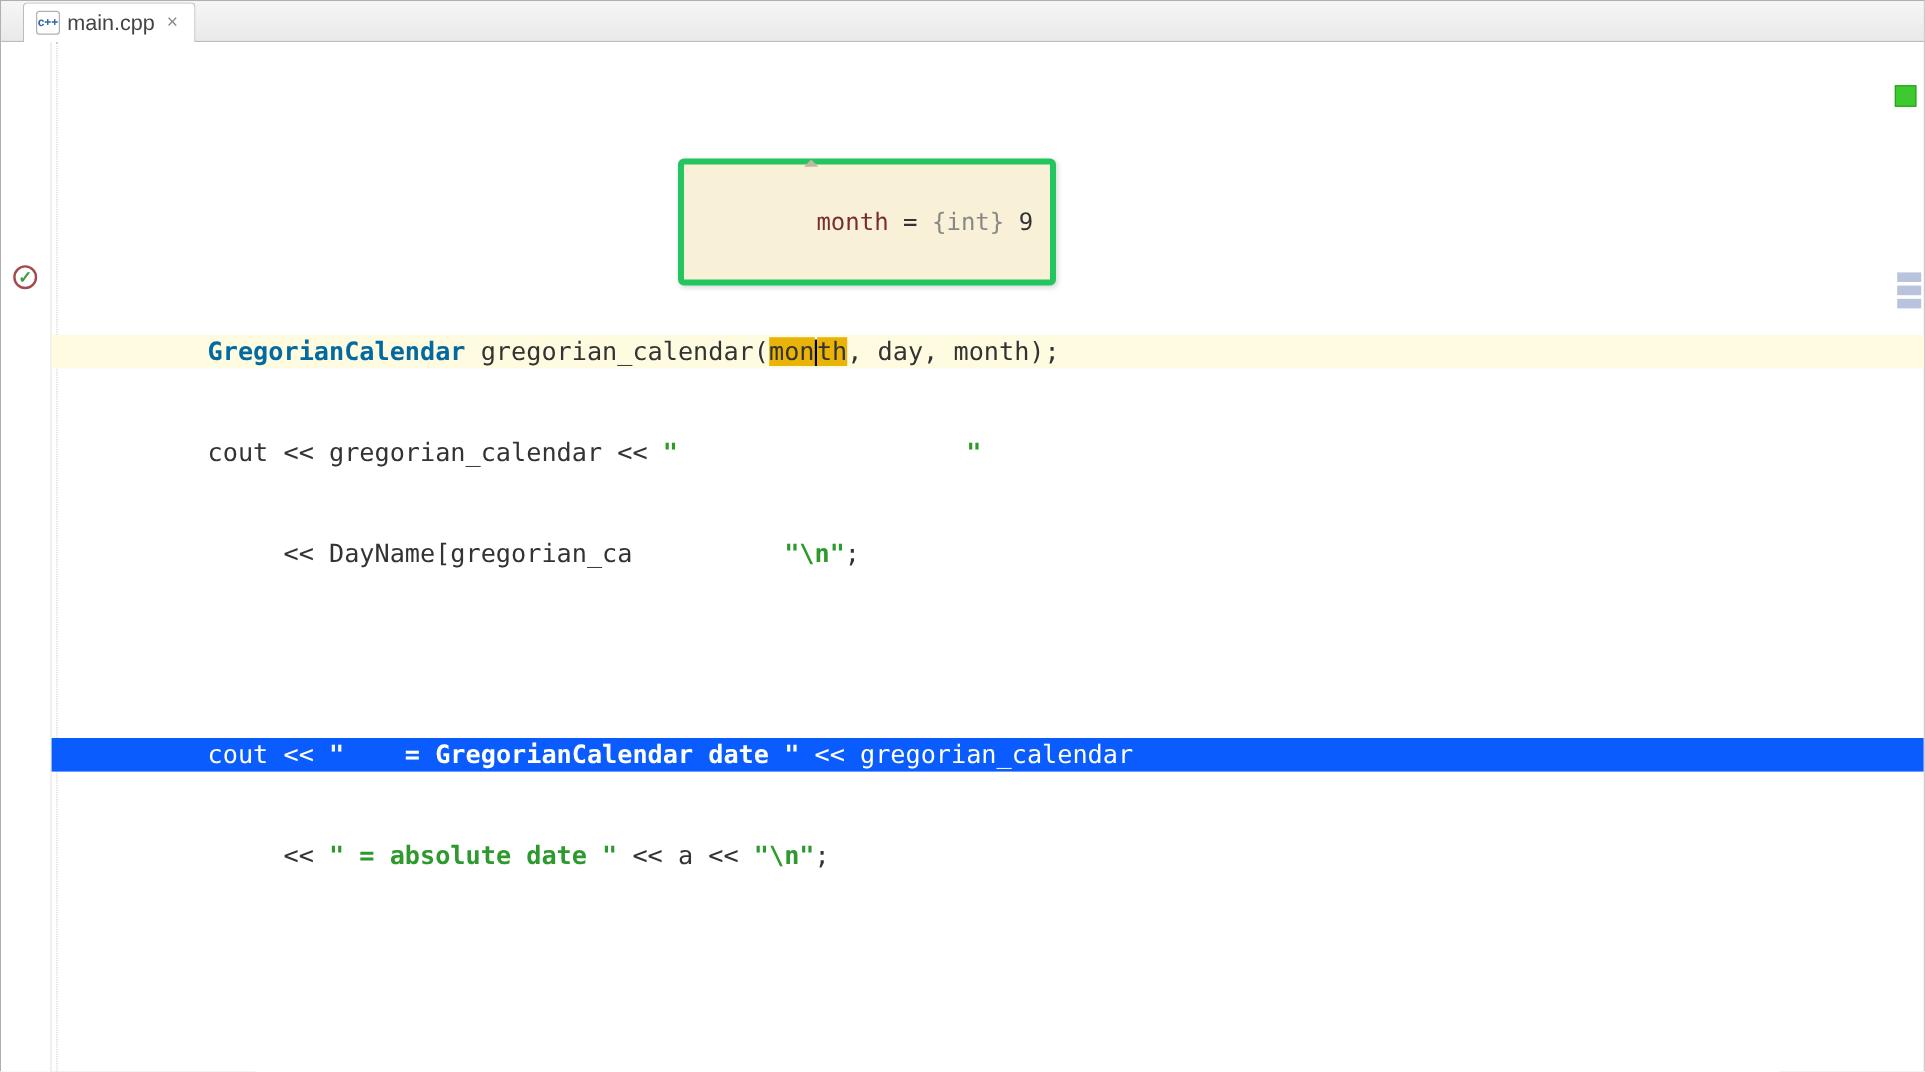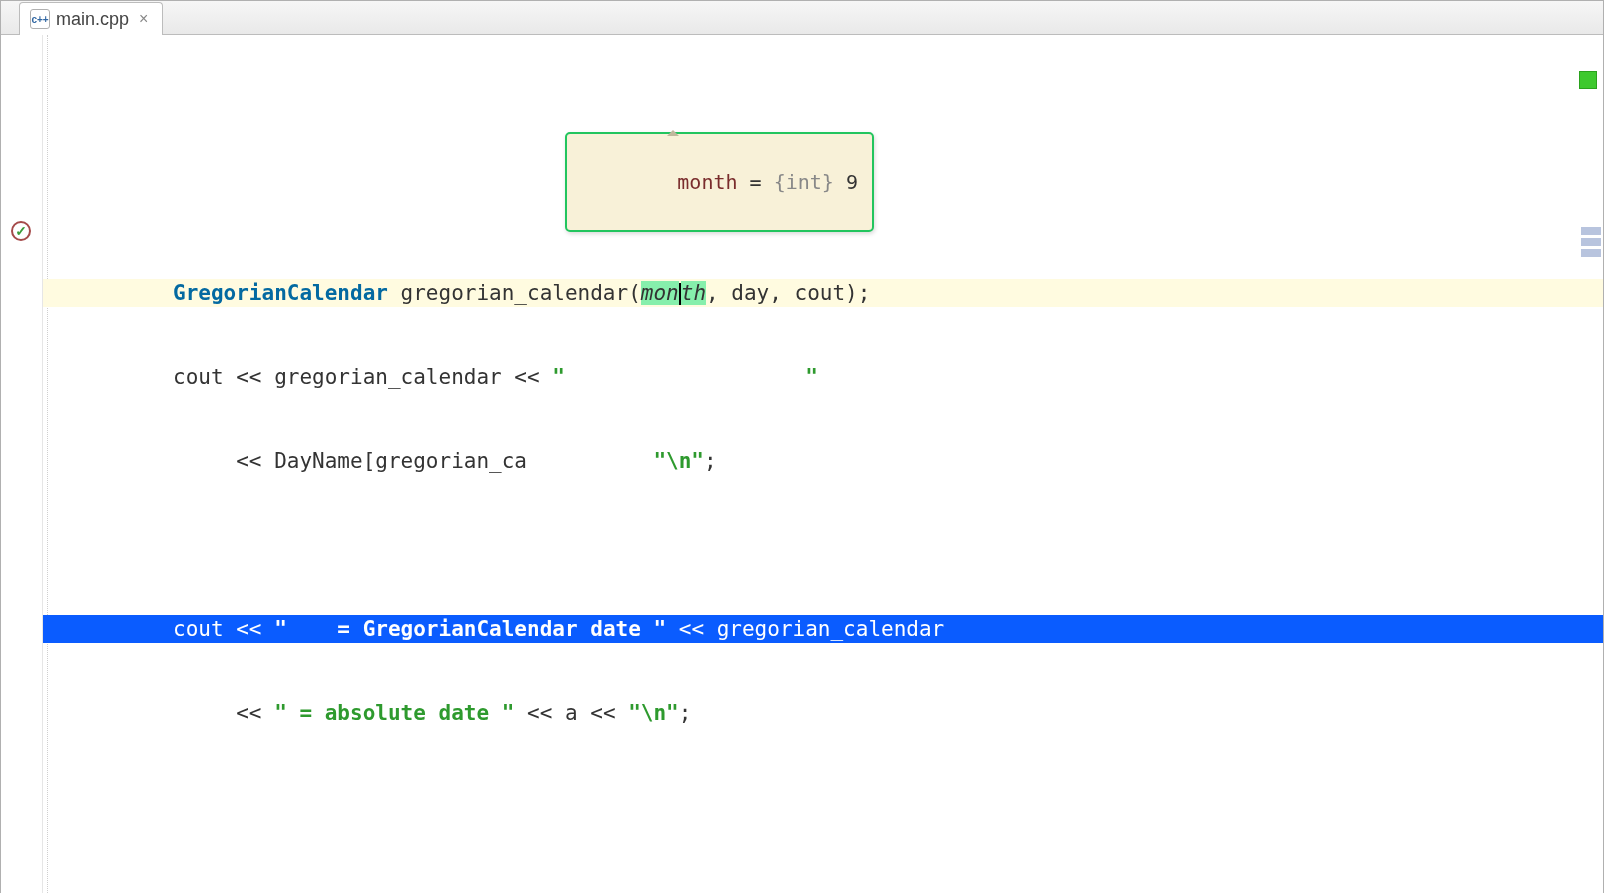--- a/index.html
+++ b/index.html
@@ -20,22 +20,22 @@
 .bp-circle { width: 20px; height: 20px; border-radius: 50%; border: 2px solid #a54a4a; position: absolute; left: 10px; display:flex; align-items:center; justify-content:center; }
 .bp-circle .chk { color:#3b9c3b; font-size:14px; font-weight:bold; }
 .editor { flex: 1; font-family: "Menlo","Consolas",monospace; font-size: 21px; line-height: 28px; padding-top: 20px; position: relative; white-space: pre; }
 .code-line { padding-left: 130px; height: 28px; }
 .hl-yellow { background: #fffbe0; }
 .hl-blue { background: #0a5cff; color: #fff; }
 .hl-blue .tok-type, .hl-blue .tok-kw, .hl-blue .tok-str { color:#fff; }
 .tok-type { color: #0369a1; font-weight: bold; }
 .tok-kw   { color: #0033b3; font-weight: bold; }
 .tok-str  { color: #2e9a2e; font-weight: bold; }
-.tok-id-hl { background: #86efac; font-style: italic; }
-.tooltip { position: absolute; background: #f8f1d8; border: 2px solid #22c55e; border-radius: 5px; padding: 6px 14px; font-family:"Menlo","Consolas",monospace; font-size:20px; box-shadow: 1px 2px 4px rgba(0,0,0,0.15); }
+.tok-id-hl { background: #eab308; }
+.tooltip { position: absolute; background: #f8f1d8; border: 5px solid #22c55e; border-radius: 5px; padding: 6px 14px; font-family:"Menlo","Consolas",monospace; font-size:20px; box-shadow: 1px 2px 4px rgba(0,0,0,0.15); }
 .tooltip::before { content:""; position:absolute; top:-10px; left:100px; border:6px solid transparent; border-bottom-color:#c0b89c; }
 .tooltip .k { color:#7a2d2d; } .tooltip .t { color:#888; } .tooltip .v { color:#333; }
 .green-sq { position: absolute; right: 6px; top: 36px; width: 18px; height: 18px; background: #3ec92e; border: 1px solid #2aa21d; }
 .mini-docks { position:absolute; right:2px; top:192px; width:20px; }
 .mini-docks div { height:8px; background:#b8c4de; margin-bottom:3px; }
 .caret { display:inline-block; width:0; border-left:2px solid #000; height:22px; vertical-align:middle; }
 </style>
 </head>
 <body>
 
@@ -53,21 +53,21 @@
     <div class="gutter-bp">
       <div class="bp-circle" style="top:186px;">
           <span class="chk">✓</span>
         </div>
     </div>
     <div class="editor">
       <div class="green-sq"></div>
       <div class="mini-docks"><div></div><div></div><div></div></div>
 
       <div class="code-line">&nbsp;</div>
-      <div class="code-line hl-yellow"><span class="tok-type">GregorianCalendar</span><span> gregorian_calendar(</span><span class="tok-id-hl">mon</span><span class="caret"></span><span class="tok-id-hl">th</span><span>, day, cout);</span></div>
+      <div class="code-line hl-yellow"><span class="tok-type">GregorianCalendar</span><span> gregorian_calendar(</span><span class="tok-id-hl">mon</span><span class="caret"></span><span class="tok-id-hl">th</span><span>, day, month);</span></div>
       <div class="code-line"><span>cout &lt;&lt; gregorian_calendar &lt;&lt; </span><span class="tok-str">"</span><span style="visibility:hidden">month = {int} 9    </span><span class="tok-str">"</span></div>
       <div class="code-line"><span>     &lt;&lt; DayName[gregorian_ca          </span><span class="tok-str">"\n"</span><span>;</span></div>
       <div class="code-line">&nbsp;</div>
       <div class="code-line hl-blue"><span>cout &lt;&lt; </span><span class="tok-str">"    = GregorianCalendar date "</span><span> &lt;&lt; gregorian_calendar</span></div>
       <div class="code-line"><span>     &lt;&lt; </span><span class="tok-str">" = absolute date "</span><span> &lt;&lt; a &lt;&lt; </span><span class="tok-str">"\n"</span><span>;</span></div>
       <div class="code-line">&nbsp;</div>
       
       
       
 

